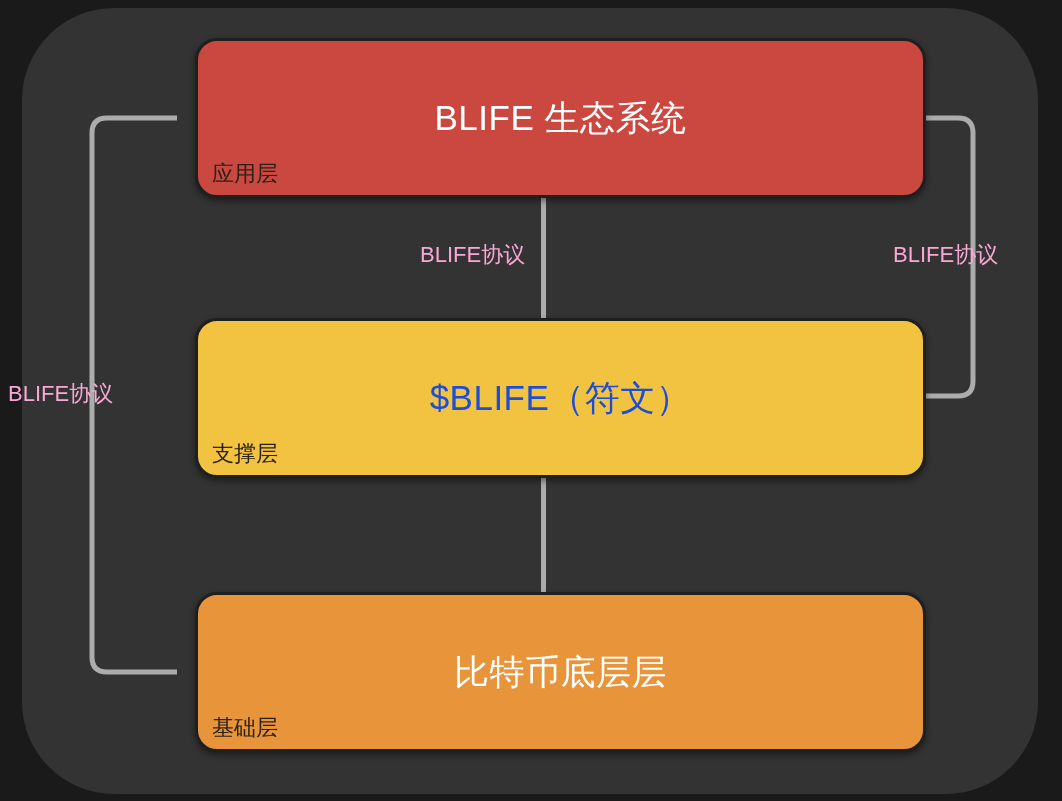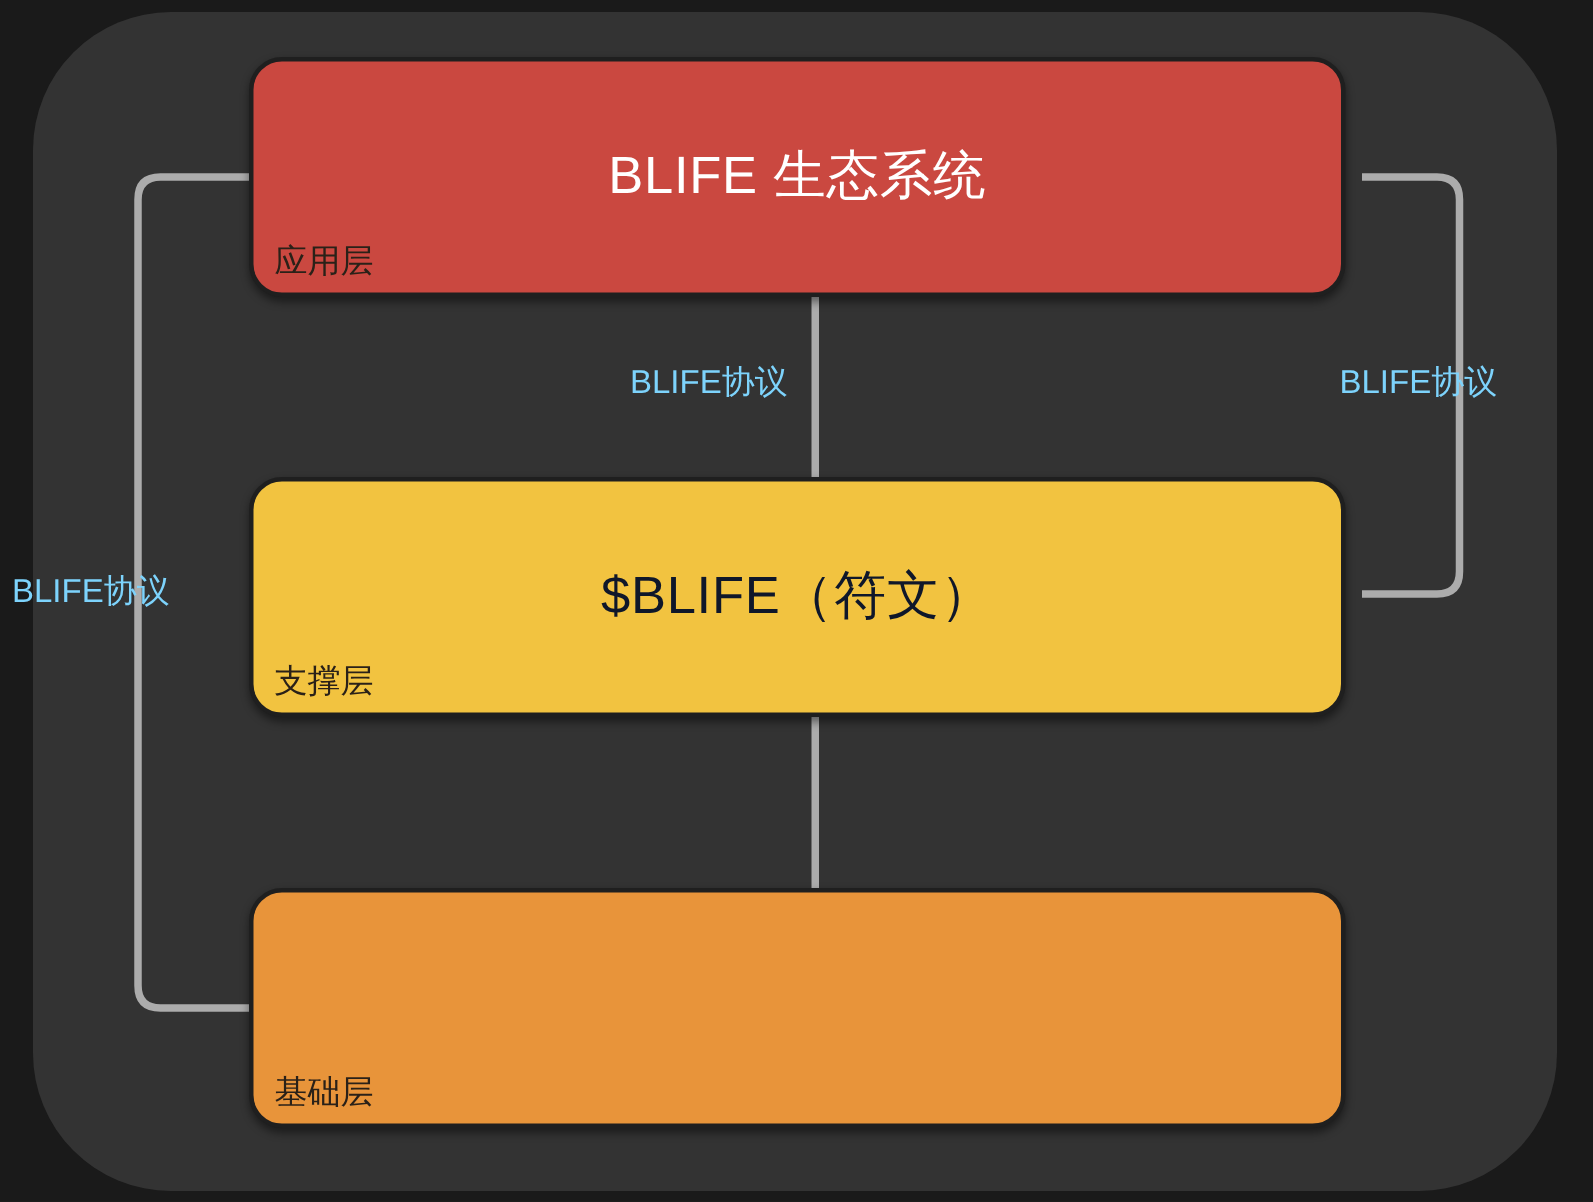--- a/index.html
+++ b/index.html
@@ -44,21 +44,21 @@
   .conn-path {
     fill: none;
     stroke: #acacac;
     stroke-width: 5;
     stroke-linecap: butt;
   }
 
   
   .layer-box {
     position: absolute;
-    left: 166px;
+    left: 195px;
     width: 731px;
     border-radius: 22px;
     border: 3px solid #1f1f1f;
     box-sizing: border-box;
     box-shadow: 0 3px 6px rgba(0,0,0,0.45);
   }
   .box-app   { top: 38px;  height: 160px; background: #ca4840; }
   .box-token { top: 318px; height: 160px; background: #f2c340; }
   .box-base  { top: 592px; height: 160px; background: #e8943a; }
 
@@ -68,35 +68,35 @@
     right: 0;
     top: 50%;
     transform: translateY(-50%);
     text-align: center;
     color: #ffffff;
     font-size: 35px;
     line-height: 1.15;
     letter-spacing: 0.5px;
     white-space: nowrap;
   }
-  .box-title.cream { color: #0f172a; }
+  .box-title.cream { color: #1d4ed8; }
 
   .box-tag {
     position: absolute;
     left: 14px;
     bottom: 8px;
     color: #2a2118;
     font-size: 22px;
     line-height: 1.2;
   }
 
   
   .edge-label {
     position: absolute;
-    color: #7dd3fc;
+    color: #f9a8d4;
     font-size: 22px;
     line-height: 1.2;
     white-space: nowrap;
   }
   .edge-center { left: 420px; top: 242px; }
   .edge-right  { left: 893px; top: 242px; }
   .edge-left   { left: 8px;   top: 381px; }
 </style>
 </head>
 <body>
@@ -120,20 +120,21 @@
     <div class="box-title">BLIFE 生态系统</div>
     <div class="box-tag">应用层</div>
   </div>
 
   <div class="layer-box box-token">
     <div class="box-title cream">$BLIFE（符文）</div>
     <div class="box-tag">支撑层</div>
   </div>
 
   <div class="layer-box box-base">
+    <div class="box-title">比特币底层层</div>
     <div class="box-tag">基础层</div>
   </div>
 
   <div class="edge-label edge-center">BLIFE协议</div>
   <div class="edge-label edge-right">BLIFE协议</div>
   <div class="edge-label edge-left">BLIFE协议</div>
 
 </div>
 
 </body></html>

